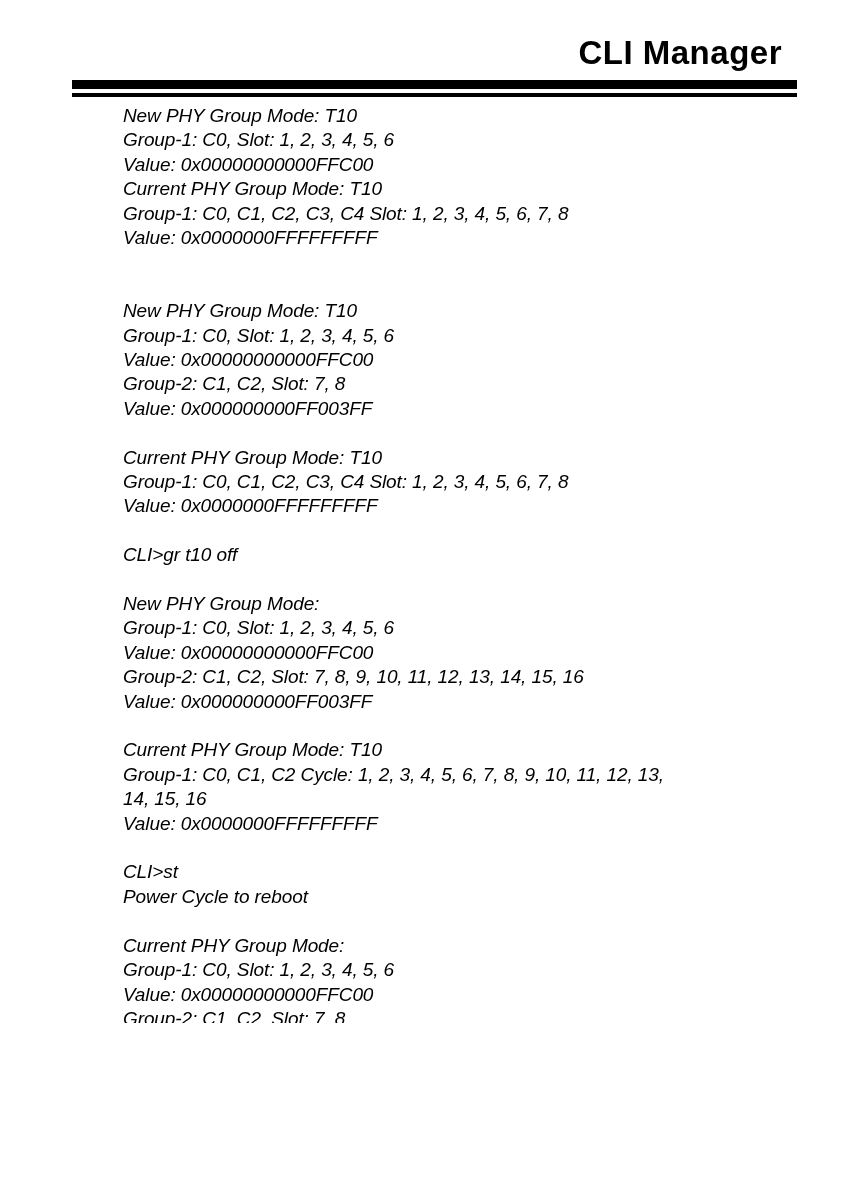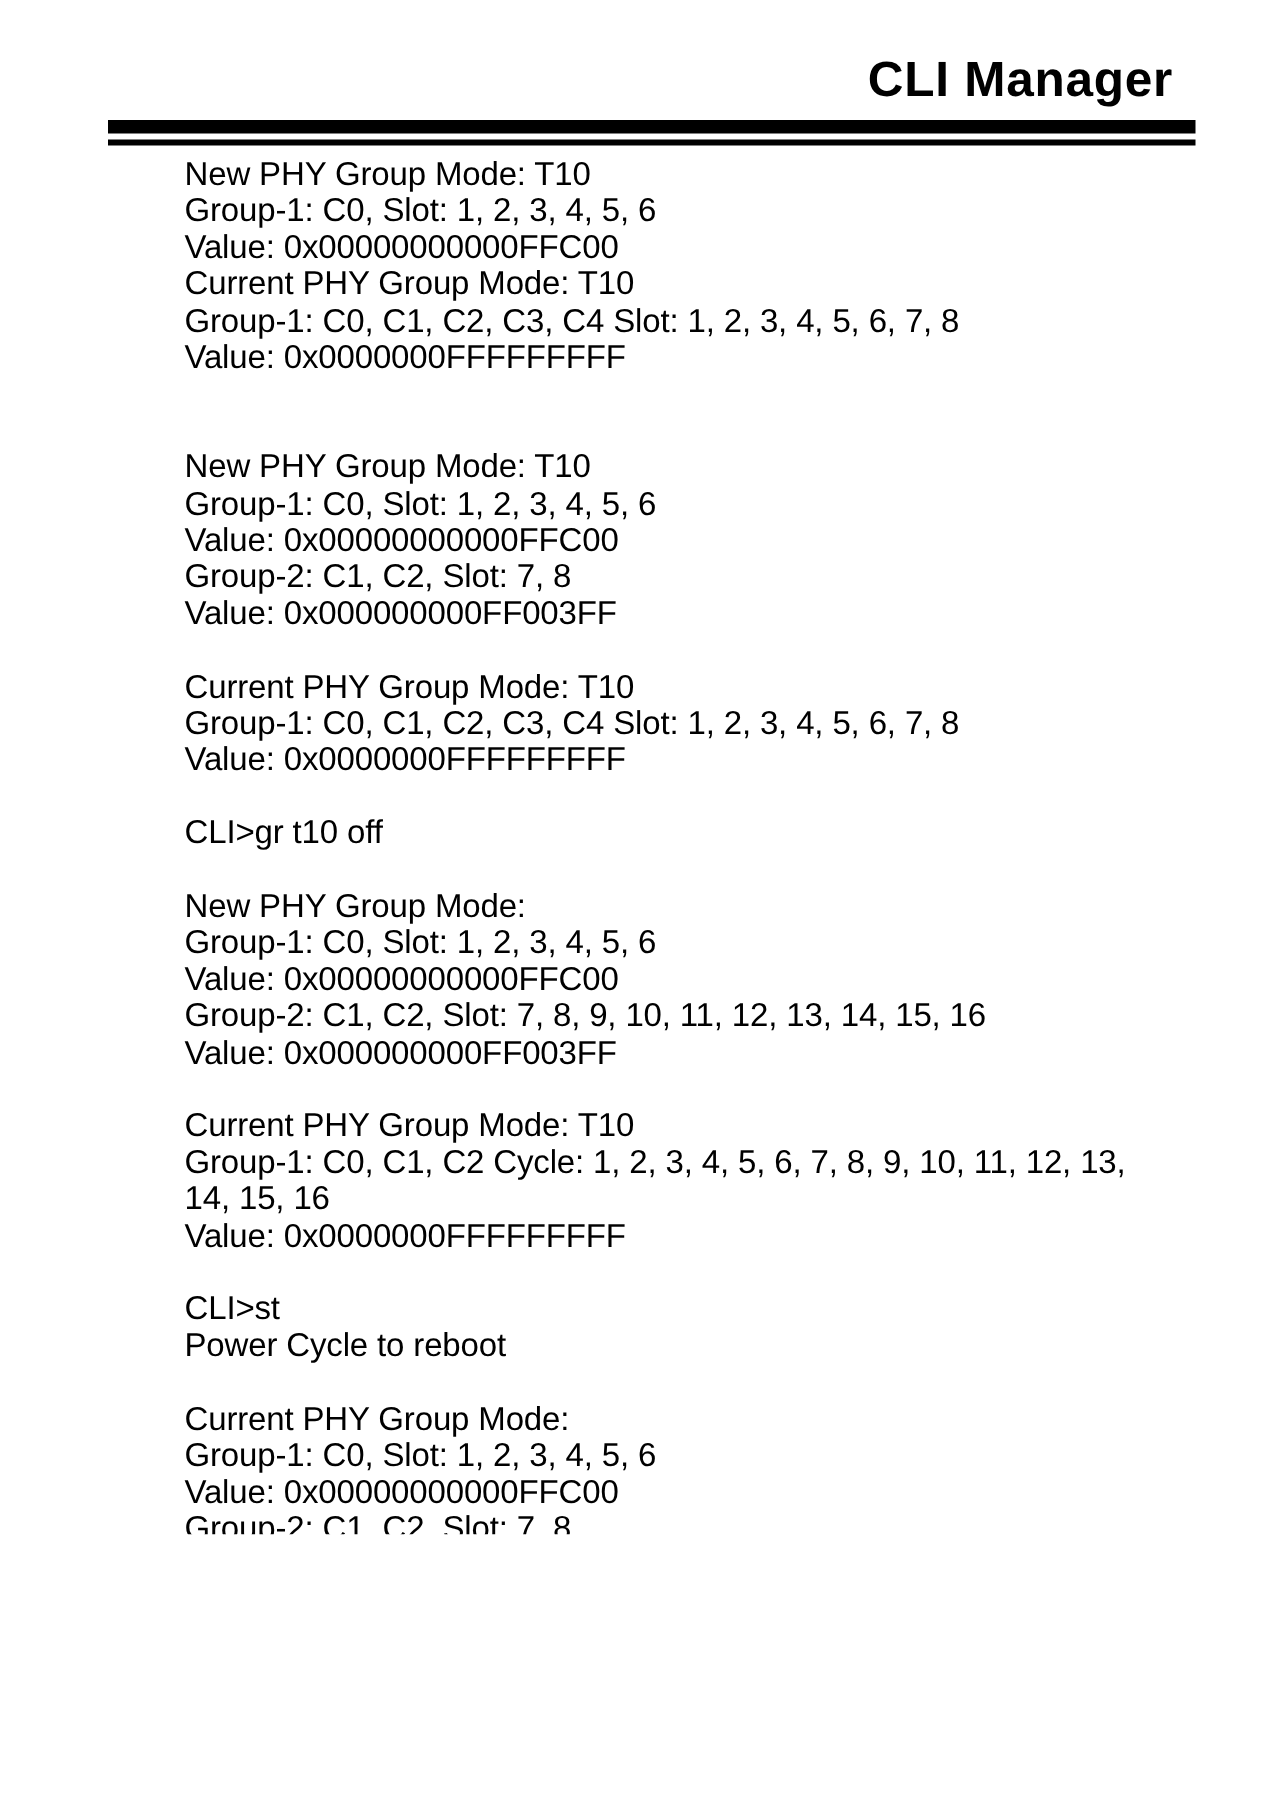--- a/index.html
+++ b/index.html
@@ -33,23 +33,24 @@
   }
   .rule-thick-top  { top: 80px;   height: 9px;  }
   .rule-thin-top   { top: 93px;   height: 4px;  }
   .rule-thin-bottom  { top: 1120px; height: 4px;  }
   .rule-thick-bottom { top: 1130px; height: 11px; }
   .terminal {
     position: absolute;
     left: 123px;
     top: 104px;
     width: 700px;
-    font-size: 22px;
+    font-size: 19px;
     line-height: 24.4px;
     letter-spacing: -0.1px;
+    font-style: italic;
   }
   .term-line {
     min-height: 24.4px;
     white-space: pre-wrap;
   }
   .page-number {
     position: absolute;
     top: 1141px;
     right: 47px;
     font-size: 21px;

